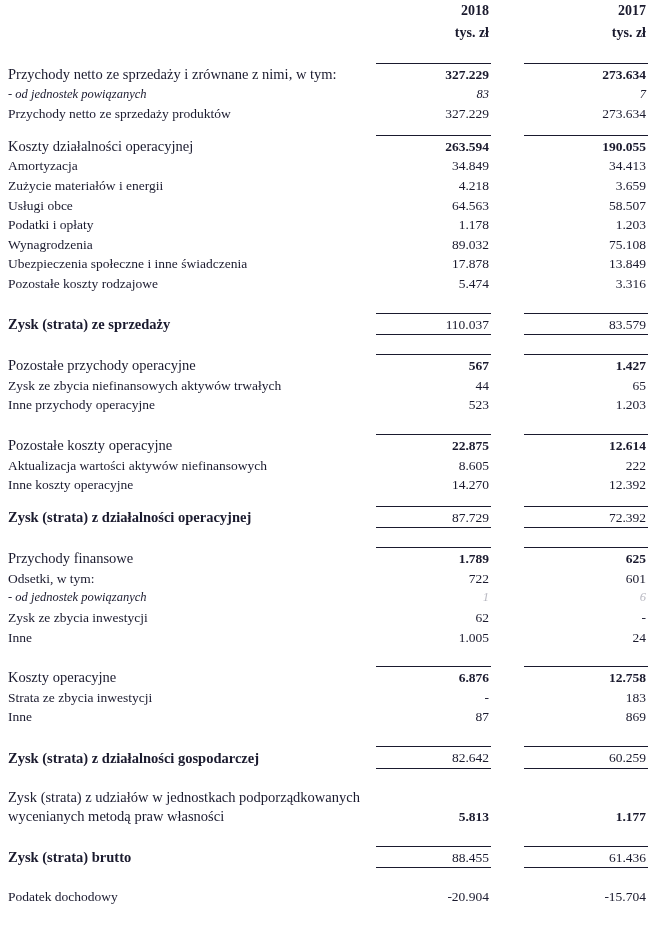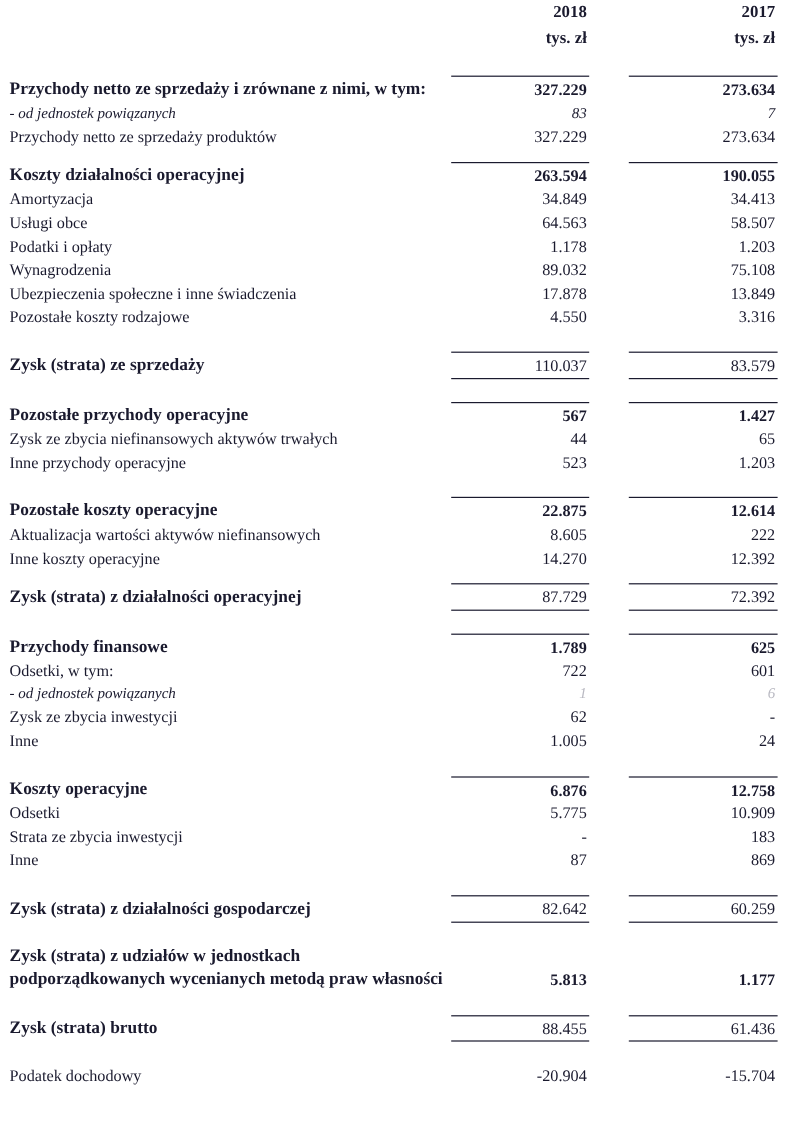--- a/index.html
+++ b/index.html
@@ -50,21 +50,21 @@
   .hdr td.lbl { text-align: left; }
 
   
   td.val {
     text-align: right;
     padding-right: 2px;
   }
   td.gap { font-size: 0; }
 
   
-  tr.head td.lbl { font-weight: bold; font-size: 14.5px; }
+  tr.head td.lbl { font-weight: normal; font-size: 14.5px; }
   tr.head td.val { font-weight: bold; }
 
   tr.total td.lbl { font-weight: bold; font-size: 14.5px; }
   tr.total td.val { font-weight: normal; }
 
   tr.sub td.lbl,
   tr.sub td.val {
     font-style: italic;
     font-size: 12.5px;
   }
@@ -158,20 +158,26 @@
         <td class="gap"></td>
         <td class="val">190.055</td>
       </tr>
       <tr class="plain">
         <td class="lbl">Amortyzacja</td>
         <td class="val">34.849</td>
         <td class="gap"></td>
         <td class="val">34.413</td>
       </tr>
       <tr class="plain">
+        <td class="lbl">Zużycie materiałów i energii</td>
+        <td class="val">4.218</td>
+        <td class="gap"></td>
+        <td class="val">3.659</td>
+      </tr>
+      <tr class="plain">
         <td class="lbl">Usługi obce</td>
         <td class="val">64.563</td>
         <td class="gap"></td>
         <td class="val">58.507</td>
       </tr>
       <tr class="plain">
         <td class="lbl">Podatki i opłaty</td>
         <td class="val">1.178</td>
         <td class="gap"></td>
         <td class="val">1.203</td>
@@ -183,21 +189,21 @@
         <td class="val">75.108</td>
       </tr>
       <tr class="plain">
         <td class="lbl">Ubezpieczenia społeczne i inne świadczenia</td>
         <td class="val">17.878</td>
         <td class="gap"></td>
         <td class="val">13.849</td>
       </tr>
       <tr class="plain">
         <td class="lbl">Pozostałe koszty rodzajowe</td>
-        <td class="val">4.550</td>
+        <td class="val">5.474</td>
         <td class="gap"></td>
         <td class="val">3.316</td>
       </tr>
 
       <tr class="spacer-lg">
           <td colspan="4"></td>
         </tr>
 
       <tr class="total ruled underline">
         <td class="lbl">Zysk (strata) ze sprzedaży</td>
@@ -302,26 +308,20 @@
           <td colspan="4"></td>
         </tr>
 
       <tr class="head ruled">
         <td class="lbl">Koszty operacyjne</td>
         <td class="val">6.876</td>
         <td class="gap"></td>
         <td class="val">12.758</td>
       </tr>
       <tr class="plain">
-        <td class="lbl">Odsetki</td>
-        <td class="val">5.775</td>
-        <td class="gap"></td>
-        <td class="val">10.909</td>
-      </tr>
-      <tr class="plain">
         <td class="lbl">Strata ze zbycia inwestycji</td>
         <td class="val">-</td>
         <td class="gap"></td>
         <td class="val">183</td>
       </tr>
       <tr class="plain">
         <td class="lbl">Inne</td>
         <td class="val">87</td>
         <td class="gap"></td>
         <td class="val">869</td>

